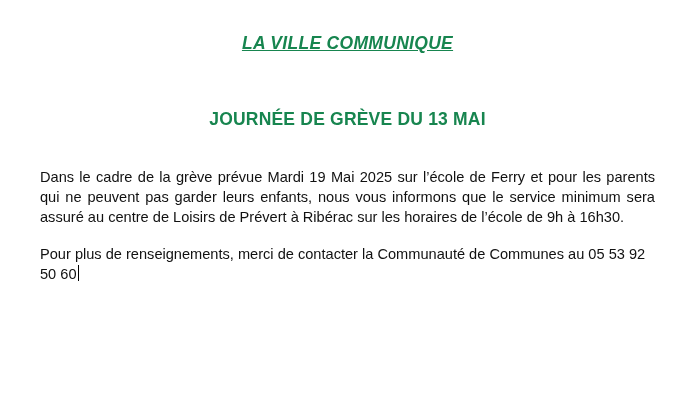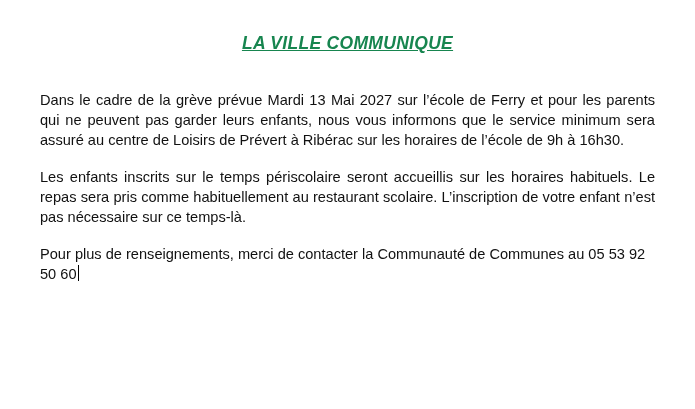--- a/index.html
+++ b/index.html
@@ -64,20 +64,20 @@
     margin-left: 1px;
   }
 </style>
 </head>
 <body>
 
 <div class="page">
 
   <h1 class="doc-title">LA VILLE COMMUNIQUE</h1>
 
+  <h2 class="doc-subtitle">JOURNÉE DE GRÈVE DU 13 MAI</h2>
 
-  <p class="body-par first">Dans le cadre de la grève prévue Mardi 13 Mai 2027 sur l’école de Ferry et pour les parents qui ne peuvent pas garder leurs enfants, nous vous informons que le service minimum sera assuré au centre de Loisirs de Prévert à Ribérac sur les horaires de l’école de 9h à 16h30.</p>
+  <p class="body-par first">Dans le cadre de la grève prévue Mardi 19 Mai 2025 sur l’école de Ferry et pour les parents qui ne peuvent pas garder leurs enfants, nous vous informons que le service minimum sera assuré au centre de Loisirs de Prévert à Ribérac sur les horaires de l’école de 9h à 16h30.</p>
 
-  <p class="body-par">Les enfants inscrits sur le temps périscolaire seront accueillis sur les horaires habituels. Le repas sera pris comme habituellement au restaurant scolaire. L’inscription de votre enfant n’est pas nécessaire sur ce temps-là.</p>
 
   <p class="body-par last"><span>Pour plus de renseignements, merci de contacter la Communauté de Communes au 05 53 92 50 60</span><span class="caret"></span></p>
 
 </div>
 
 </body></html>

